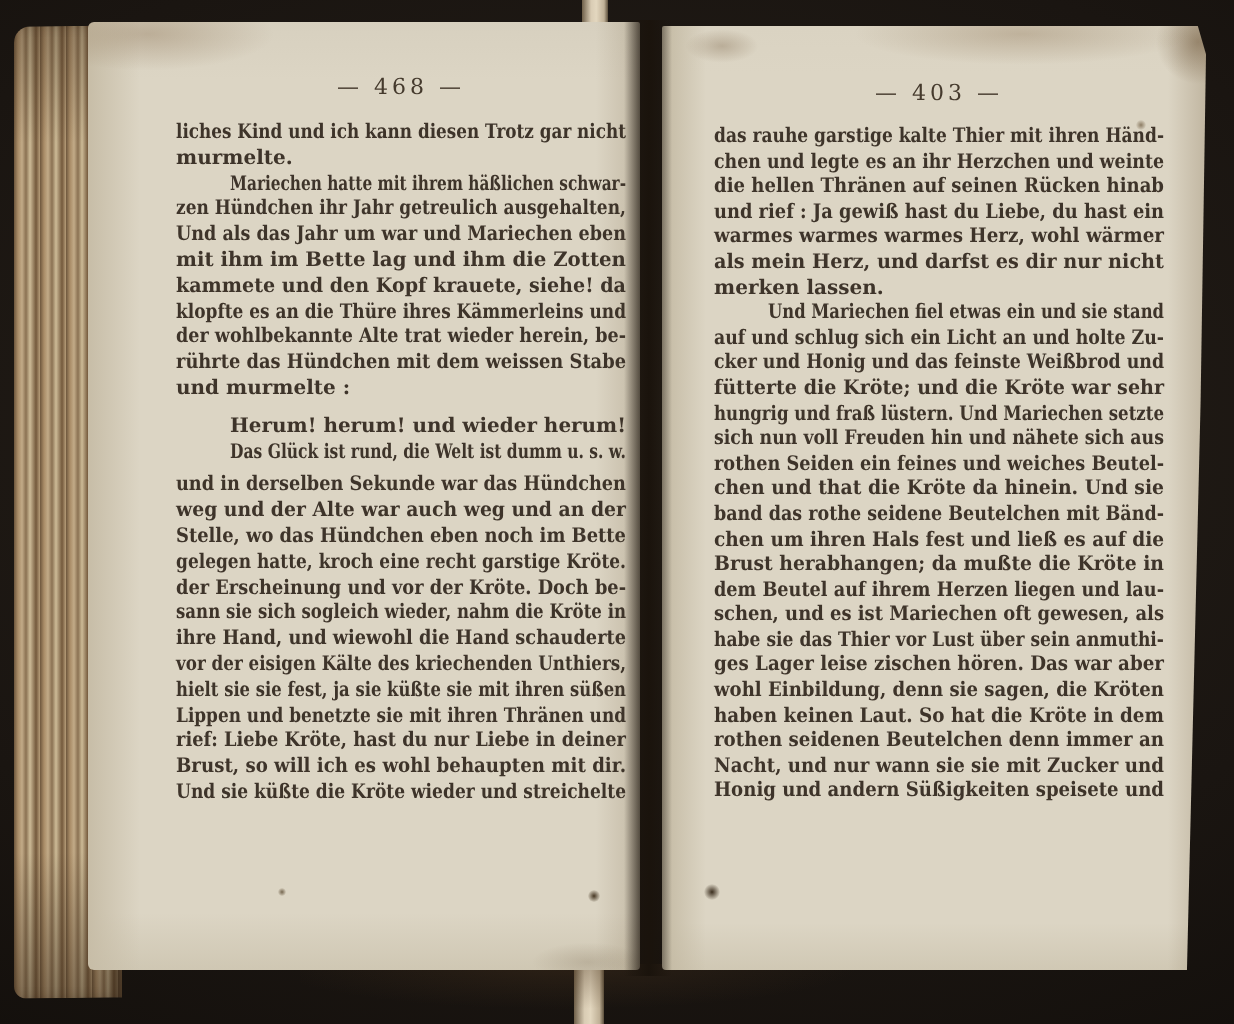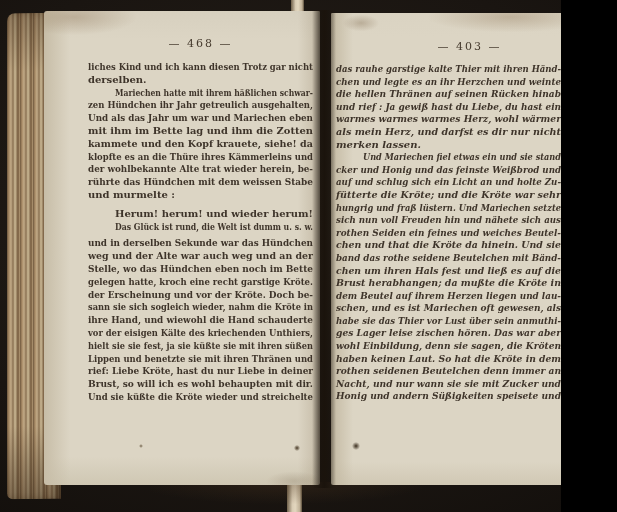--- a/index.html
+++ b/index.html
@@ -1,17 +1,17 @@
 <!DOCTYPE html>
 <html style="--page: #dcd5c4; --ink: #3e342a; --fore-light: #c2ab88; --fore-dark: #6e573d; --stand: #d9ccb4; --gutter: #1a130c;"><head>
 <meta charset="utf-8">
 <style>
   html,body{margin:0;padding:0;background:#000;}
   .scene{
-    position:relative; width:561px; height:512px; overflow:hidden;
+    position:relative; width:617px; height:512px; overflow:hidden;
     background:
       radial-gradient(ellipse 120% 90% at 50% 42%, #262019 0%, #1a1511 55%, #0e0b08 100%);
     font-family:"DejaVu Serif", serif;
   }
   
   .fore-edge{
     position:absolute; left:7px; top:13px; width:54px; height:486px;
     background:
       linear-gradient(180deg, rgba(60,42,25,.35) 0%, rgba(0,0,0,0) 12%, rgba(0,0,0,0) 85%, rgba(50,35,20,.45) 100%),
       repeating-linear-gradient(90deg,
@@ -64,21 +64,21 @@
   .page-header{
     position:absolute; text-align:center; font-size:11px; color:#453a2d;
     letter-spacing:2px; white-space:nowrap;
   }
   .page-header.hl{ left:88px; width:225px; top:37px; }
   .page-header.hr{ left:357px; width:225px; top:40px; }
   .textblock{
     position:absolute; color:var(--ink); font-size:10px; font-weight:bold;
   }
   .textblock.tl{ left:88px; top:61px; width:225px; --lh:12.8px; }
-  .textblock.tr{ left:336px; top:63px; width:225px;font-style:italic; --lh:12.6px; }
+  .textblock.tr{ left:357px; top:63px; width:225px; --lh:12.6px; }
   .line{ height:var(--lh); line-height:var(--lh); white-space:nowrap; }
   .line span{ display:inline-block; transform-origin:0 50%; }
   .line.ind span{ margin-left:27px; }
   .spot{ position:absolute; border-radius:50%; }
   .spot.s1{ left:294px; top:445px; width:6px; height:6px; background:radial-gradient(#463723, rgba(70,55,35,0) 75%); }
   .spot.s2{ left:352px; top:442px; width:8px; height:8px; background:radial-gradient(#3a2d1d, rgba(58,45,29,0) 72%); }
   .spot.s3{ left:139px; top:444px; width:4px; height:4px; background:radial-gradient(#5a4930, rgba(90,73,48,0) 75%); opacity:.8; }
   .spot.s4{ left:568px; top:60px; width:5px; height:5px; background:radial-gradient(#6a563a, rgba(106,86,58,0) 75%); opacity:.7; }
 </style>
 </head>
@@ -94,21 +94,21 @@
 
   <div class="page left"></div>
   <div class="page right"></div>
   <div class="gutter"></div>
 
   <div class="page-header hl">—  468  —</div>
   <div class="page-header hr">—  403  —</div>
 
   <div class="textblock tl" id="leftText">
       <div class="line"><span style="transform: scaleX(0.8416);">liches Kind und ich kann diesen Trotz gar nicht</span></div>
-      <div class="line nj"><span style="transform: scaleX(1);">derselben.</span></div>
+      <div class="line nj"><span style="transform: scaleX(1);">murmelte.</span></div>
       <div class="line ind"><span style="transform: scaleX(0.7661);">Mariechen hatte mit ihrem häßlichen schwar-</span></div>
       <div class="line"><span style="transform: scaleX(0.8502);">zen Hündchen ihr Jahr getreulich ausgehalten,</span></div>
       <div class="line"><span style="transform: scaleX(0.8779);">Und als das Jahr um war und Mariechen eben</span></div>
       <div class="line"><span style="transform: scaleX(0.9879);">mit ihm im Bette lag und ihm die Zotten</span></div>
       <div class="line"><span style="transform: scaleX(0.9555);">kammete und den Kopf krauete, siehe! da</span></div>
       <div class="line"><span style="transform: scaleX(0.8483);">klopfte es an die Thüre ihres Kämmerleins und</span></div>
       <div class="line"><span style="transform: scaleX(0.8776);">der wohlbekannte Alte trat wieder herein, be-</span></div>
       <div class="line"><span style="transform: scaleX(0.8918);">rührte das Hündchen mit dem weissen Stabe</span></div>
       <div class="line nj"><span style="transform: scaleX(1);">und murmelte :</span></div>
       <div class="line ind nj" style="margin-top: 6px;"><span style="transform: scaleX(0.9976); text-align: center;">Herum! herum! und wieder herum!</span></div>
@@ -129,22 +129,22 @@
     </div>
   <div class="textblock tr" id="rightText">
       <div class="line"><span style="transform: scaleX(0.8526);">das rauhe garstige kalte Thier mit ihren Händ-</span></div>
       <div class="line"><span style="transform: scaleX(0.869);">chen und legte es an ihr Herzchen und weinte</span></div>
       <div class="line"><span style="transform: scaleX(0.9034);">die hellen Thränen  auf seinen Rücken hinab</span></div>
       <div class="line"><span style="transform: scaleX(0.8917);">und rief :  Ja gewiß hast du Liebe, du hast ein</span></div>
       <div class="line"><span style="transform: scaleX(0.917);">warmes warmes warmes Herz, wohl wärmer</span></div>
       <div class="line"><span style="transform: scaleX(0.9626);">als mein Herz, und darfst es dir nur nicht</span></div>
       <div class="line nj"><span style="transform: scaleX(1);">merken lassen.</span></div>
       <div class="line ind"><span style="transform: scaleX(0.8175);">Und Mariechen fiel etwas ein und sie stand</span></div>
+      <div class="line"><span style="transform: scaleX(0.8663);">auf und schlug sich ein Licht an und holte Zu-</span></div>
       <div class="line"><span style="transform: scaleX(0.8676);">cker und Honig und das feinste Weißbrod und</span></div>
-      <div class="line"><span style="transform: scaleX(0.8663);">auf und schlug sich ein Licht an und holte Zu-</span></div>
       <div class="line"><span style="transform: scaleX(0.9557);">fütterte die Kröte; und die Kröte war sehr</span></div>
       <div class="line"><span style="transform: scaleX(0.8307);">hungrig und fraß lüstern.  Und Mariechen setzte</span></div>
       <div class="line"><span style="transform: scaleX(0.8674);">sich nun voll Freuden hin und nähete sich aus</span></div>
       <div class="line"><span style="transform: scaleX(0.8852);">rothen Seiden ein feines und weiches Beutel-</span></div>
       <div class="line"><span style="transform: scaleX(0.9389);">chen und that die Kröte da hinein.  Und sie</span></div>
       <div class="line"><span style="transform: scaleX(0.8758);">band das rothe seidene Beutelchen mit Bänd-</span></div>
       <div class="line"><span style="transform: scaleX(0.927);">chen um ihren Hals fest und ließ es auf die</span></div>
       <div class="line"><span style="transform: scaleX(0.9392);">Brust herabhangen; da mußte die Kröte in</span></div>
       <div class="line"><span style="transform: scaleX(0.8833);">dem Beutel auf ihrem Herzen liegen und lau-</span></div>
       <div class="line"><span style="transform: scaleX(0.8979);">schen, und es ist Mariechen oft gewesen, als</span></div>

